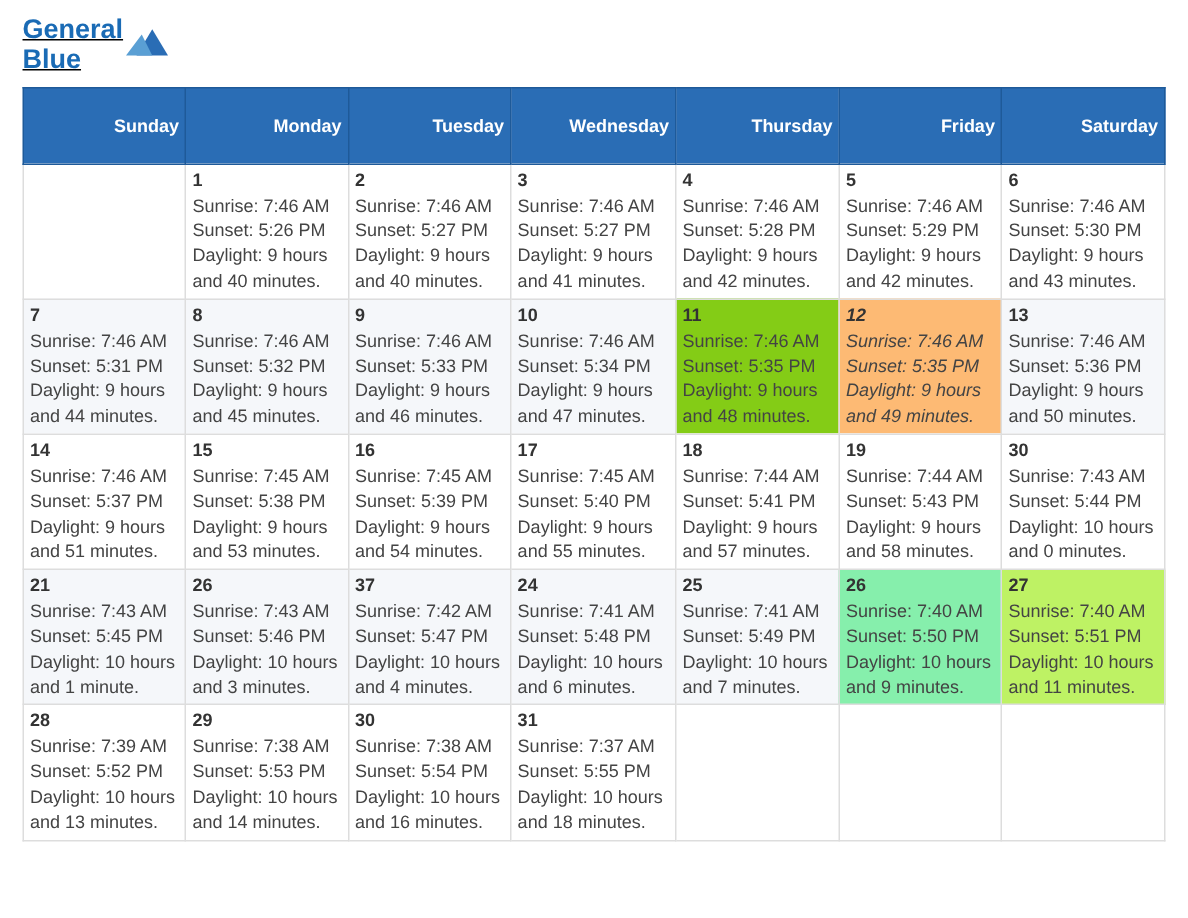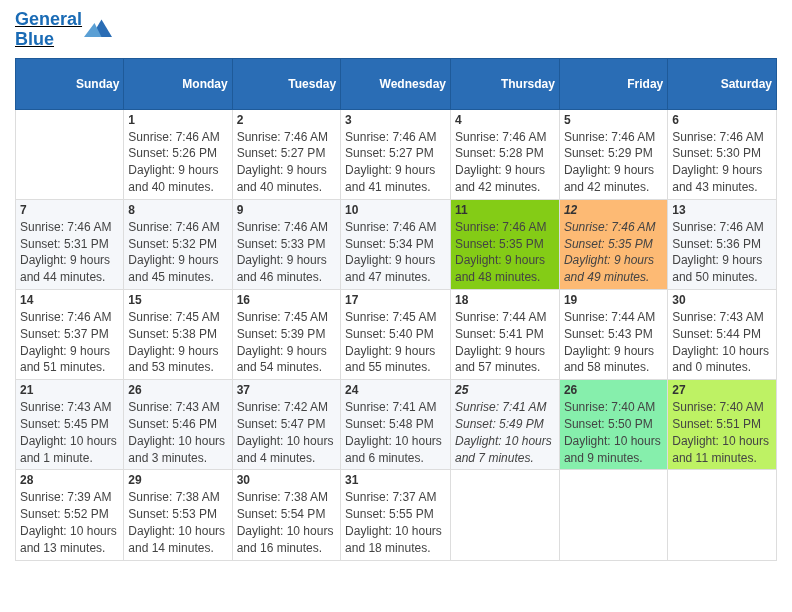--- a/index.html
+++ b/index.html
@@ -230,21 +230,21 @@
             <div class="day-info">Sunrise: 7:43 AM<br>Sunset: 5:46 PM<br>Daylight: 10 hours and 3 minutes.</div>
           </td>
           <td style="background: rgb(245, 247, 250);">
             <span class="day-number">37</span>
             <div class="day-info">Sunrise: 7:42 AM<br>Sunset: 5:47 PM<br>Daylight: 10 hours and 4 minutes.</div>
           </td>
           <td style="background: rgb(245, 247, 250);">
             <span class="day-number">24</span>
             <div class="day-info">Sunrise: 7:41 AM<br>Sunset: 5:48 PM<br>Daylight: 10 hours and 6 minutes.</div>
           </td>
-          <td style="background: rgb(245, 247, 250); font-style: italic;">
+          <td style="background: rgb(245, 247, 250);">
             <span class="day-number">25</span>
             <div class="day-info">Sunrise: 7:41 AM<br>Sunset: 5:49 PM<br>Daylight: 10 hours and 7 minutes.</div>
           </td>
           <td style="background: #86efac;">
             <span class="day-number">26</span>
             <div class="day-info">Sunrise: 7:40 AM<br>Sunset: 5:50 PM<br>Daylight: 10 hours and 9 minutes.</div>
           </td>
           <td style="background: #bef264;">
             <span class="day-number">27</span>
             <div class="day-info">Sunrise: 7:40 AM<br>Sunset: 5:51 PM<br>Daylight: 10 hours and 11 minutes.</div>

